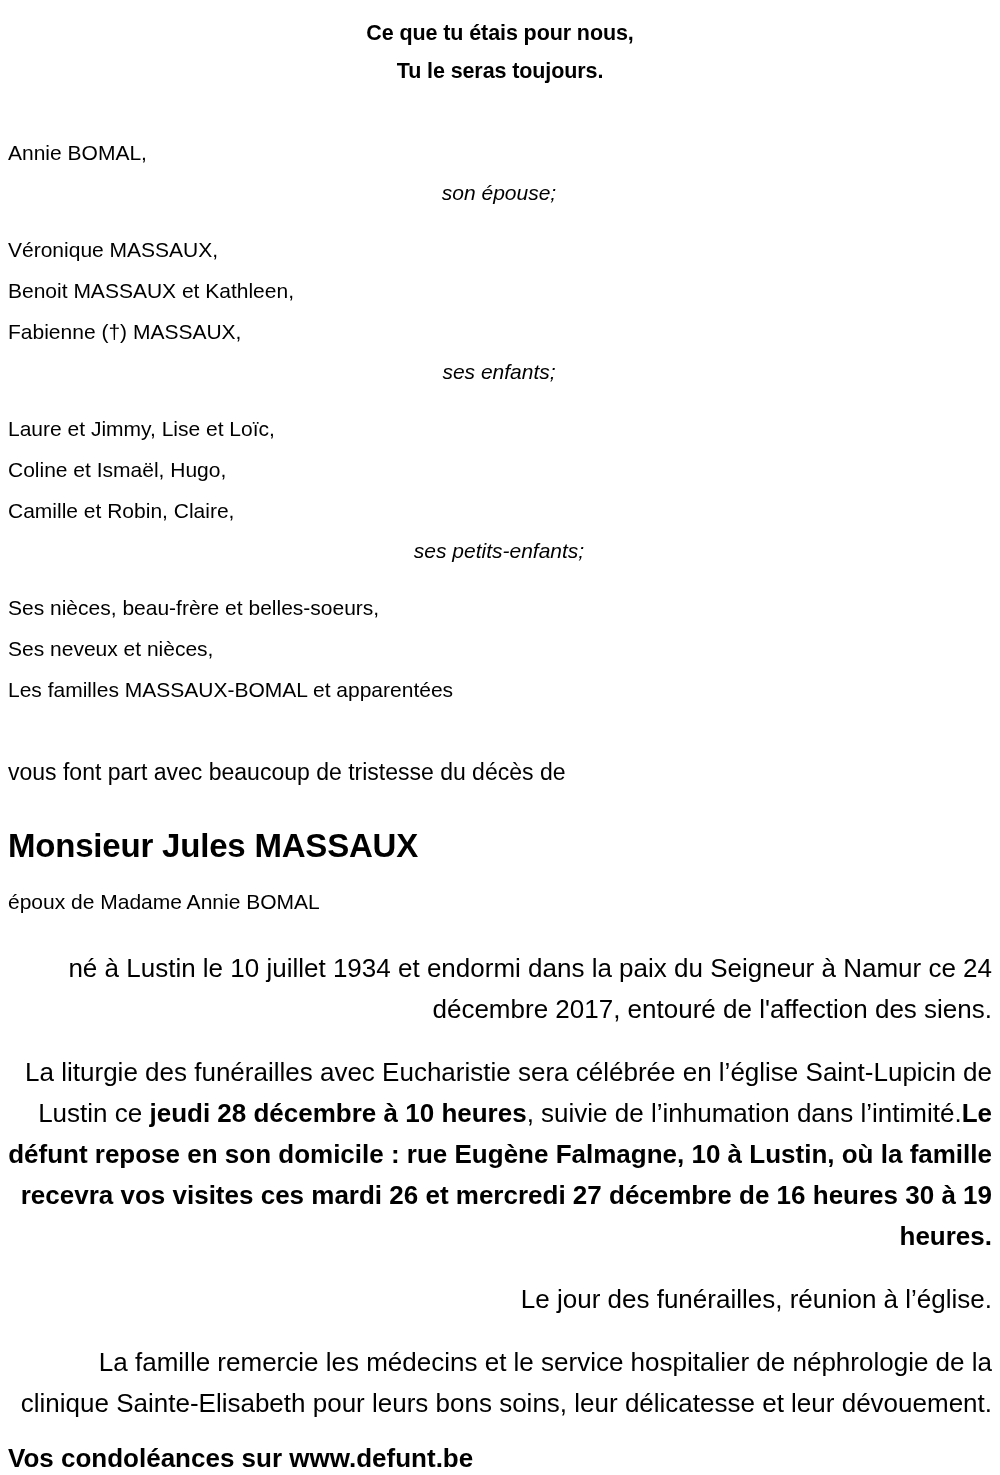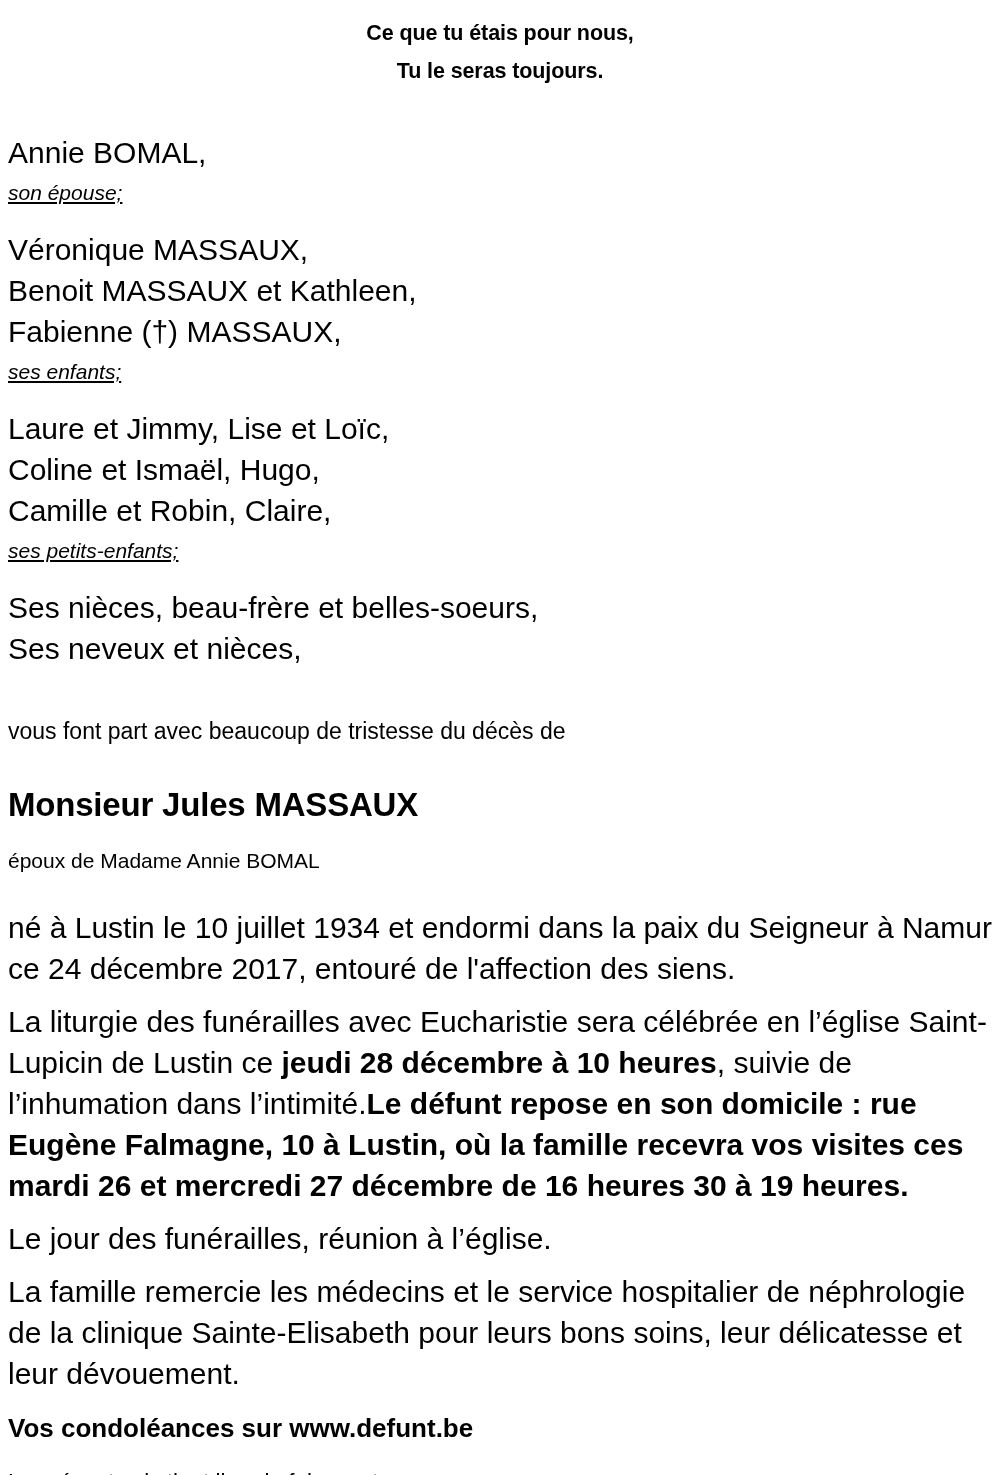--- a/index.html
+++ b/index.html
@@ -32,32 +32,31 @@
 
   .spacer-lg { height: 42px; }
   .spacer-md { height: 26px; }
   .spacer-sm { height: 16px; }
 
   
   .kin-group {
     position: relative;
   }
   .kin-name {
-    font-size: 30px;
+    font-size: 21px;
     line-height: 41px;
     white-space: pre;
   }
   .kin-role {
     font-style: italic;
     font-size: 21px;
     line-height: 40px;
-    text-align: left;
+    text-align: center;
     padding-right: 2px;
     white-space: pre;
-    text-decoration: underline;
   }
 
   
   .announce {
     font-size: 23px;
     line-height: 40px;
   }
 
   
   .deceased-name {
@@ -69,25 +68,26 @@
     margin-bottom: 8px;
   }
   .spouse-of {
     font-size: 21px;
     line-height: 40px;
     margin-top: 12px;
   }
 
   
   .para {
-    font-size: 30px;
+    font-size: 26px;
     line-height: 41px;
     max-width: 985px;
+    text-align: right;
   }
-  .para + .para { margin-top: 12px; }
+  .para + .para { margin-top: 22px; }
   .para b, .para strong { font-weight: bold; }
 
   .para-tight { margin-top: 14px; }
 
   .condolences {
     font-weight: bold;
     font-size: 26px;
     line-height: 41px;
     margin-top: 14px;
   }
@@ -132,20 +132,21 @@
     <div class="kin-name">Coline et Ismaël, Hugo,</div>
     <div class="kin-name">Camille et Robin, Claire,</div>
     <div class="kin-role">ses petits-enfants;</div>
   </div>
 
   <div class="spacer-sm"></div>
 
   <div class="kin-group">
     <div class="kin-name">Ses nièces, beau-frère et belles-soeurs,</div>
     <div class="kin-name">Ses neveux et nièces,</div>
+    <div class="kin-name">Les familles MASSAUX-BOMAL et apparentées</div>
   </div>
 
   <div class="spacer-lg"></div>
 
   <div class="announce">vous font part avec beaucoup de tristesse du décès de</div>
 
   <div class="deceased-name">Monsieur Jules MASSAUX</div>
 
   <div class="spouse-of">époux de Madame Annie BOMAL</div>
 

